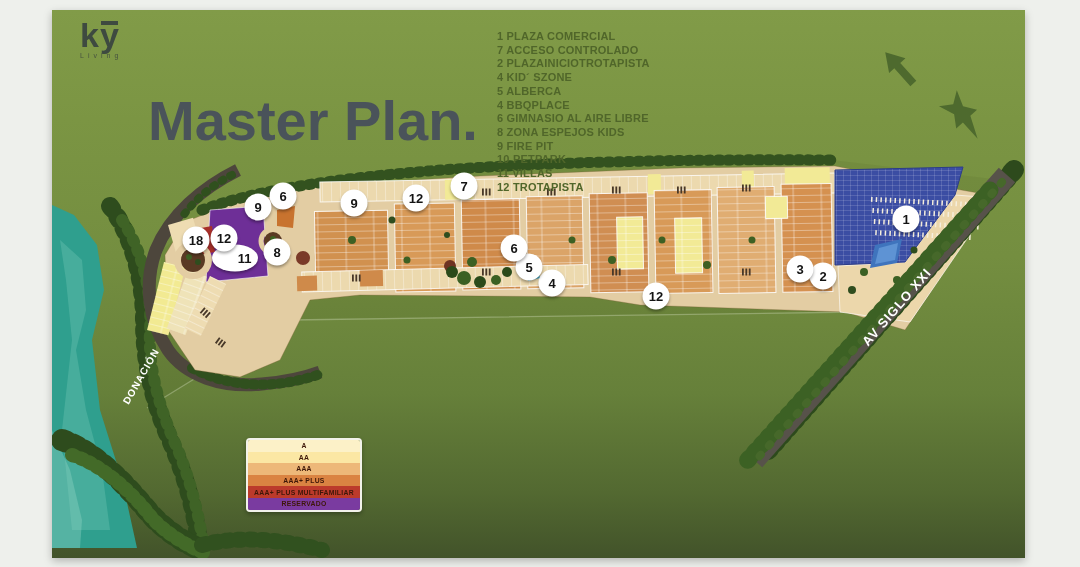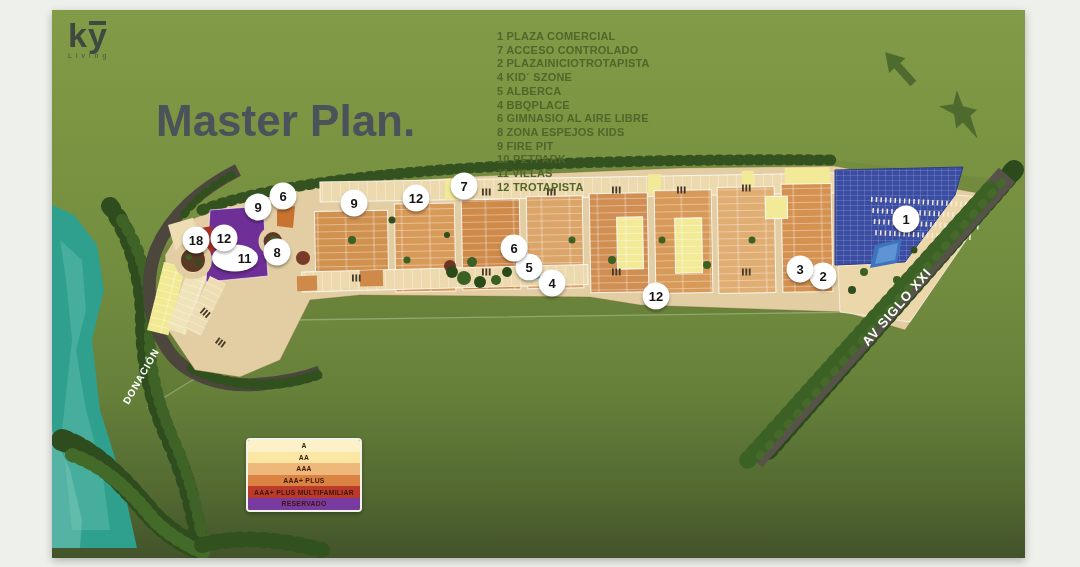--- a/index.html
+++ b/index.html
@@ -8,28 +8,28 @@
     background:#eef0ec;
     font-family:"Liberation Sans",sans-serif;
   }
   .stage{
     position:absolute;left:52px;top:10px;width:973px;height:548px;
     background:linear-gradient(180deg,#819b48 0%,#7b9543 20%,#748e40 45%,#66803a 70%,#536931 88%,#42532a 100%);
     box-shadow:0 3px 8px rgba(0,0,0,.25);
     overflow:hidden;
   }
   
-  .logo{position:absolute;left:16px;top:10px;color:#3e4a40;}
+  .logo{position:absolute;left:28px;top:10px;color:#3e4a40;}
   .logo .brand{font-size:34px;font-weight:bold;letter-spacing:1px;line-height:30px;position:relative;display:inline-block;}
   .logo .brand .macron{position:absolute;left:21px;top:1px;width:17px;height:4px;background:#3e4a40;}
   .logo .sub{font-size:7px;letter-spacing:4px;margin-top:1px;color:#47533f;}
   
   .title{
-    position:absolute;left:88px;top:70px;margin:16px;
-    font-size:44px;font-weight:bold;color:#4a535a;letter-spacing:0px;
+    position:absolute;left:88px;top:70px;margin:8px;
+    font-size:56px;font-weight:bold;color:#4a535a;letter-spacing:0px;
   }
   
   .amenities{
     position:absolute;left:429px;top:4px;margin:16px;padding:0;list-style:none;
     font-size:11px;font-weight:bold;color:#50662a;line-height:13.7px;letter-spacing:.2px;
   }
   
   .compass{position:absolute;left:830px;top:28px;}
   
   .map-svg{position:absolute;left:0;top:0;width:973px;height:548px;}

